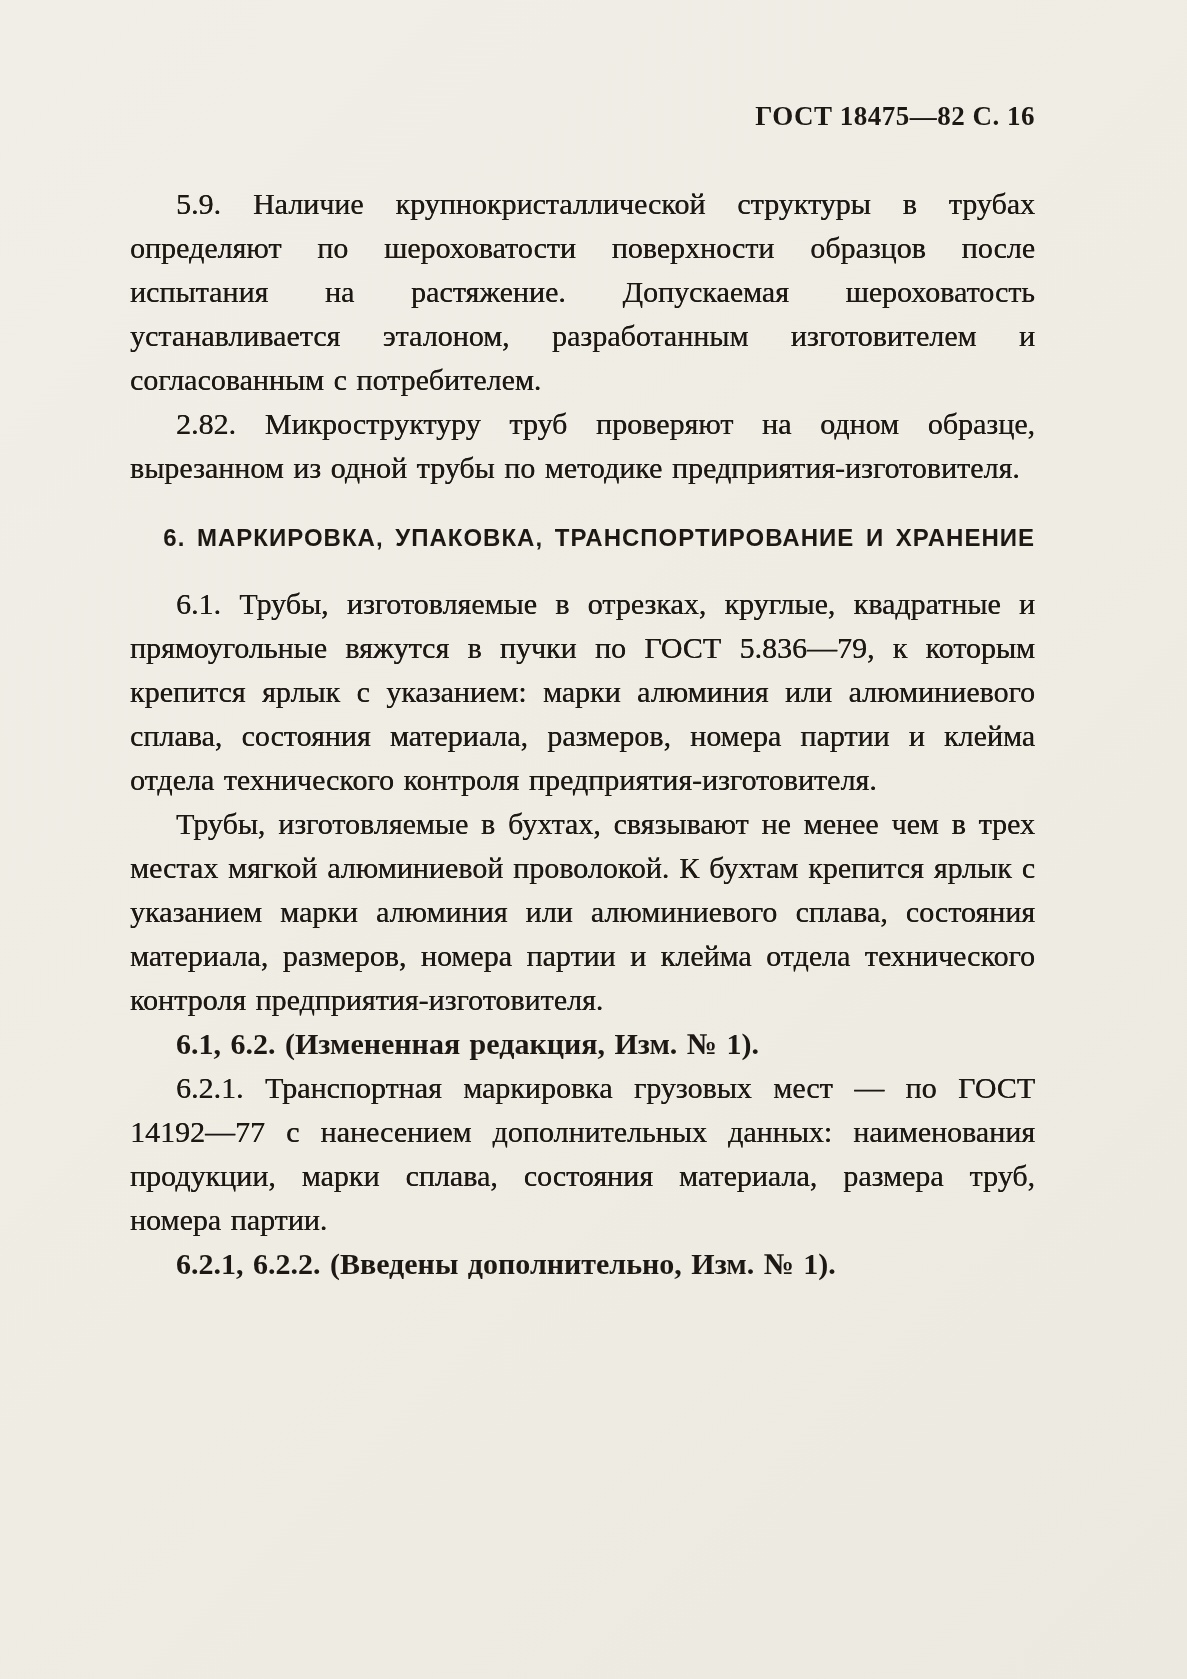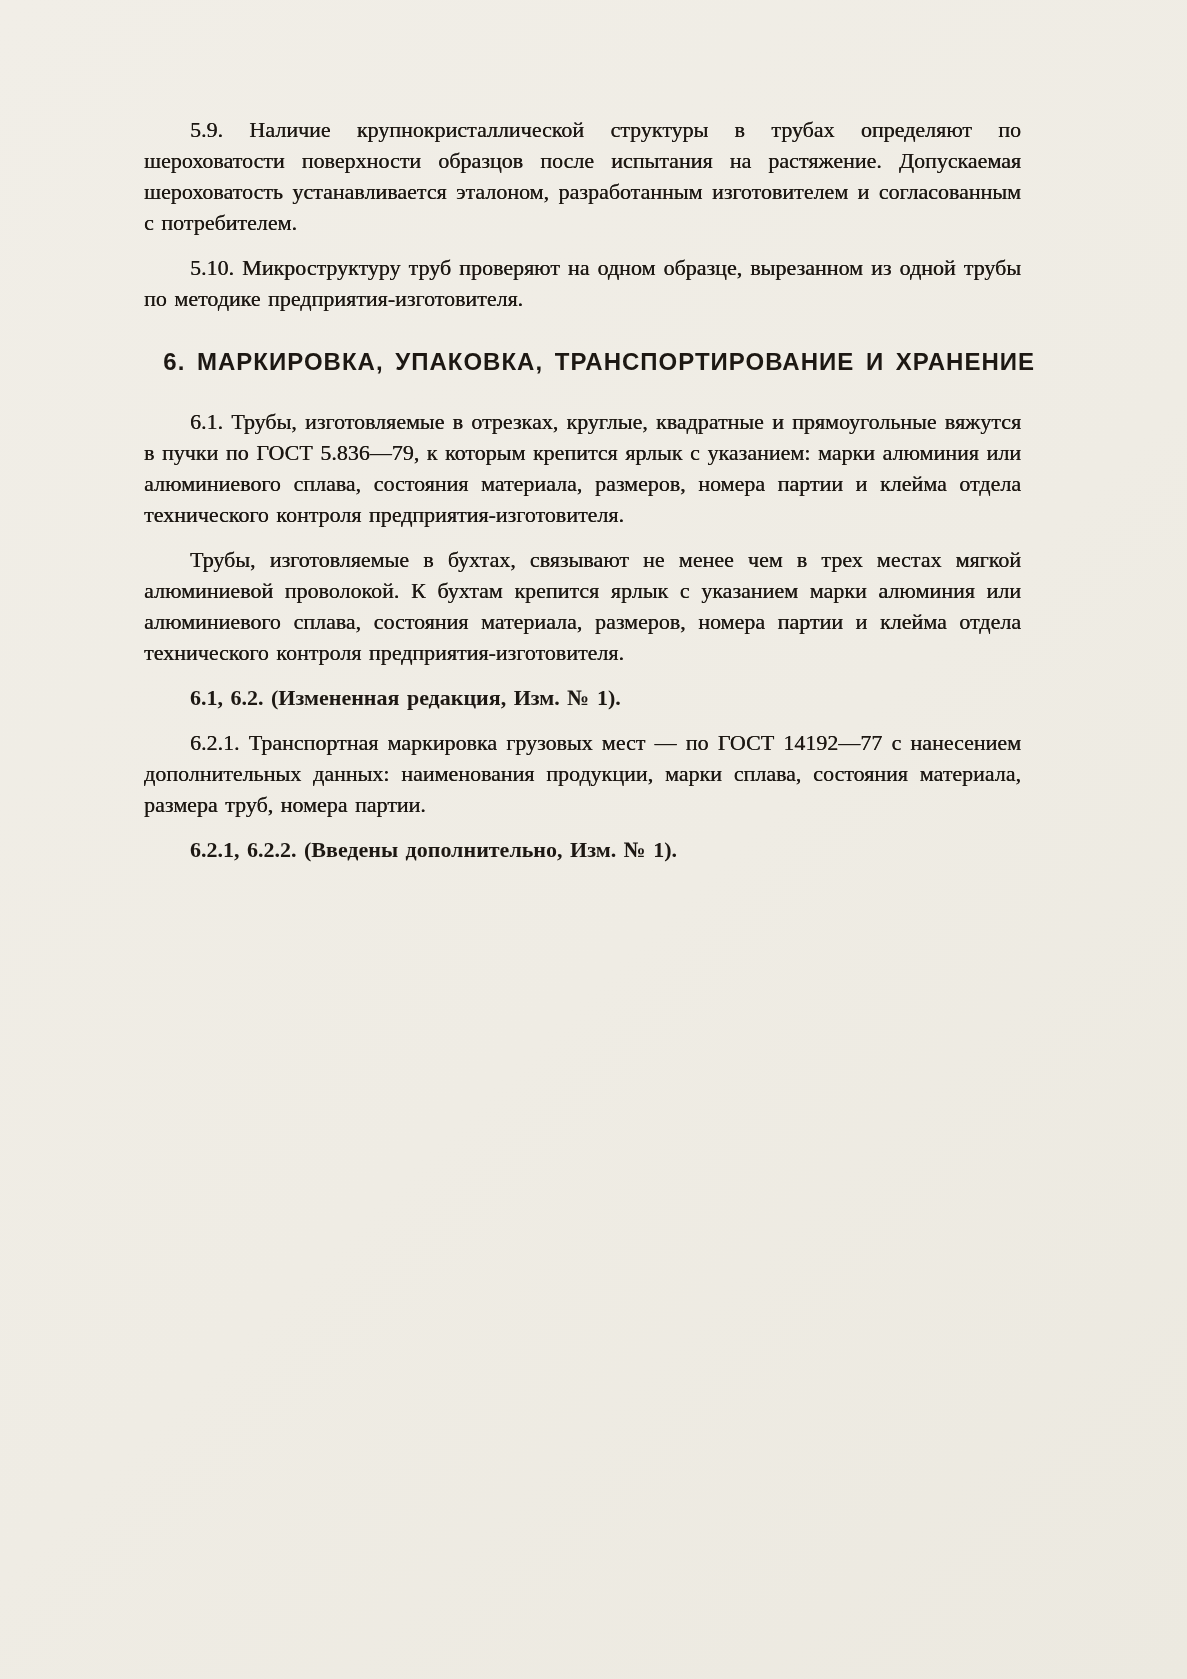--- a/index.html
+++ b/index.html
@@ -24,23 +24,23 @@
   }
   .doc-header {
     text-align: right;
     font-weight: bold;
     font-size: 27px;
     line-height: 32px;
     margin: 0 0 50px 0;
     letter-spacing: 0.5px;
   }
   p.body-par {
-    margin: 14px;
-    font-size: 22px;
-    line-height: 31px;
+    margin: 0;
+    font-size: 30px;
+    line-height: 44px;
     text-align: justify;
     text-indent: 46px;
     text-shadow: 0.3px 0 0 currentColor;
     word-spacing: 2px;
   }
   p.amendment {
     font-weight: bold;
     text-shadow: none;
   }
   h2.section-heading {
@@ -53,24 +53,25 @@
     text-align: right;
     margin: 34px 0 30px 0;
   }
 </style>
 </head>
 <body>
 
 <div class="page">
   <div class="content">
 
+    <div class="doc-header">ГОСТ 18475—82 С. 16</div>
 
     <p class="body-par">5.9. Наличие крупнокристаллической структуры в трубах определяют по шероховатости поверхности образцов после испытания на растяжение. Допускаемая шероховатость устанавливается эталоном, разработанным изготовителем и согласованным с потребителем.</p>
 
-    <p class="body-par">5.10. Микроструктуру труб проверяют на одном образце, вырезанном из одной трубы по методике предприятия-изготовителя.</p>
+    <p class="body-par">2.82. Микроструктуру труб проверяют на одном образце, вырезанном из одной трубы по методике предприятия-изготовителя.</p>
 
 
     <h2 class="section-heading">6. МАРКИРОВКА, УПАКОВКА, ТРАНСПОРТИРОВАНИЕ И ХРАНЕНИЕ</h2>
 
     <p class="body-par">6.1. Трубы, изготовляемые в отрезках, круглые, квадратные и прямоугольные вяжутся в пучки по ГОСТ 5.836—79, к которым крепится ярлык с указанием: марки алюминия или алюминиевого сплава, состояния материала, размеров, номера партии и клейма отдела технического контроля предприятия-изготовителя.</p>
 
     <p class="body-par">Трубы, изготовляемые в бухтах, связывают не менее чем в трех местах мягкой алюминиевой проволокой. К бухтам крепится ярлык с указанием марки алюминия или алюминиевого сплава, состояния материала, размеров, номера партии и клейма отдела технического контроля предприятия-изготовителя.</p>
 
 
     <p class="body-par amendment">6.1, 6.2. (Измененная редакция, Изм. № 1).</p>

